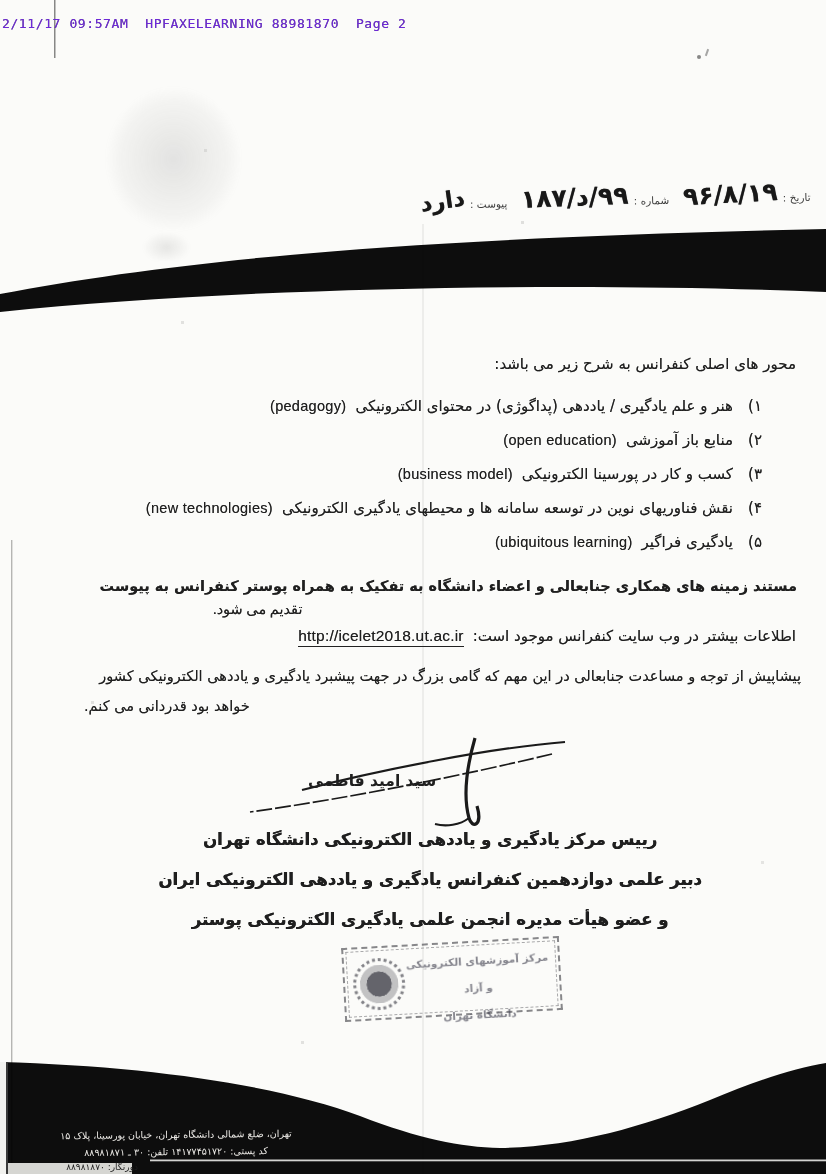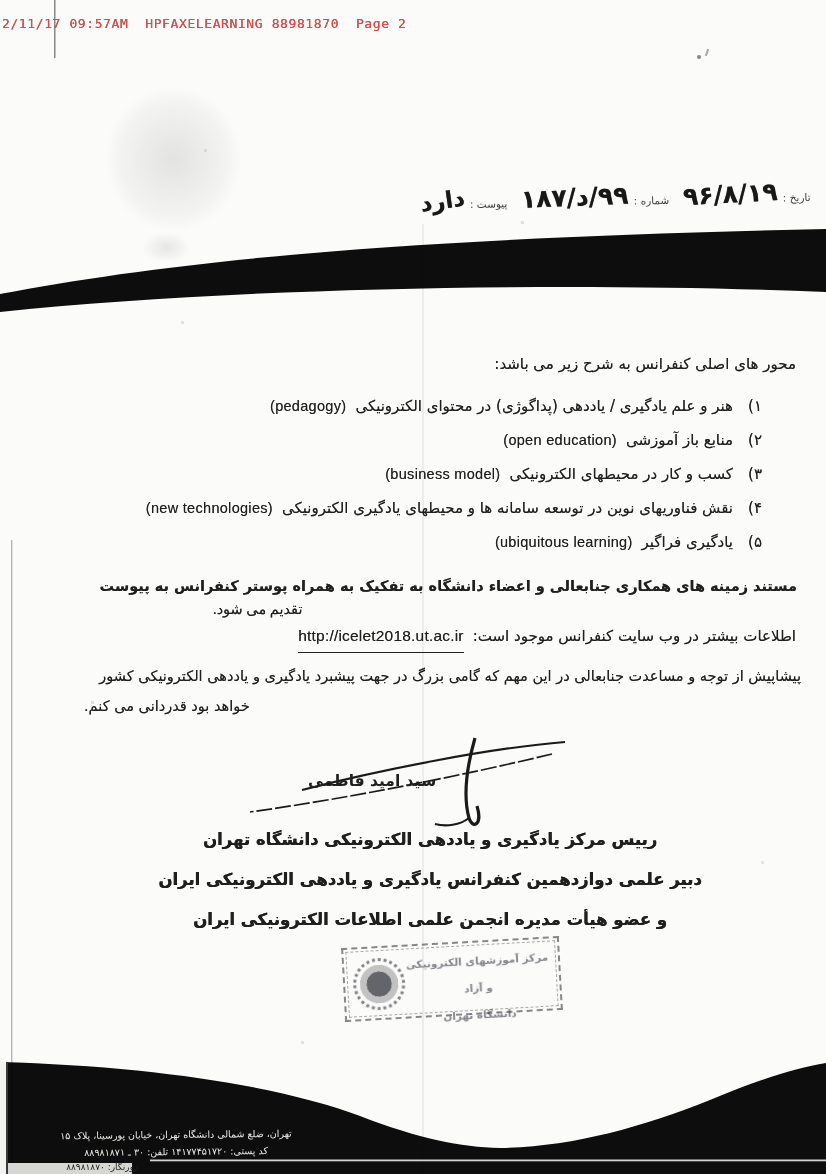--- a/index.html
+++ b/index.html
@@ -4,21 +4,21 @@
 <style>
   html,body{margin:0;padding:0;background:#e9e9e6;}
   #page{position:relative;width:826px;height:1174px;background:#fbfbf9;overflow:hidden;
         font-family:"DejaVu Sans",sans-serif;color:#1f1f1f;margin:0 auto;}
   .abs{position:absolute;}
   .soft{text-shadow:0 0 .6px rgba(25,25,25,.65);}
   .rtl{direction:rtl;}
   .ltr-ovr{direction:ltr;unicode-bidi:bidi-override;}
   
   .fax-header{left:2px;top:16px;font-family:"DejaVu Sans Mono","Liberation Mono",monospace;
-              font-size:13px;letter-spacing:.6px;color:#ef4444;white-space:pre;z-index:3;}
+              font-size:13px;letter-spacing:.6px;color:#6d28d9;white-space:pre;z-index:3;}
   
   .logo{left:86px;top:80px;width:175px;height:180px;z-index:1;filter:blur(1.6px);
     background:
       radial-gradient(92px 98px at 50% 44%, rgba(110,110,110,.17), rgba(140,140,140,.07) 58%, transparent 74%),
       radial-gradient(34px 22px at 46% 93%, rgba(110,110,110,.15), transparent 70%);}
   
   .refrow{top:182px;right:16px;display:flex;direction:rtl;align-items:baseline;gap:14px;
           transform:rotate(-1.2deg);z-index:3;}
   .refgroup{display:flex;direction:rtl;align-items:baseline;gap:5px;}
   .reflabel{font-size:10.5px;color:#3d3d3d;}
@@ -33,21 +33,21 @@
   .items{top:397px;right:64px;display:flex;flex-direction:column;direction:rtl;align-items:flex-start;z-index:3;}
   .item{display:flex;direction:rtl;align-items:baseline;gap:9px;height:34px;font-size:15px;}
   .item .num{min-width:20px;}
   .en{font-family:"Liberation Sans",sans-serif;direction:ltr;unicode-bidi:isolate;
       font-size:14.5px;letter-spacing:.3px;}
   .para{font-size:14.5px;z-index:3;}
   .p1l1{top:578px;right:29px;font-weight:bold;}
   .p1l2{top:601px;left:213px;font-family:Liberation Serif, serif;}
   .inforow{top:627px;right:30px;display:flex;direction:rtl;align-items:baseline;gap:9px;z-index:3;font-size:15px;}
   .url{font-family:"Liberation Sans",sans-serif;direction:ltr;unicode-bidi:isolate;font-size:15.5px;
-       border-bottom:1.4px solid #222;padding-bottom:7px;letter-spacing:.2px;}
+       border-bottom:1.4px solid #222;padding-bottom:1px;letter-spacing:.2px;}
   .p2l1{top:668px;right:25px;}
   .p2l2{top:698px;left:84px;}
   
   .sig-svg{left:230px;top:732px;z-index:3;}
   .sig-name{left:308px;top:772px;font-size:15.5px;font-weight:bold;z-index:4;}
   .titles{left:140px;top:830px;width:580px;text-align:center;z-index:3;}
   .titles div{height:40px;font-size:16.5px;font-weight:bold;text-shadow:.4px 0 0 #1a1a1a;}
   
   .stamp{left:343px;top:942px;width:214px;height:70px;transform:rotate(-3.2deg);
          border:2px dashed rgba(70,70,75,.75);z-index:3;opacity:.85;}
@@ -119,21 +119,21 @@
       <span>هنر و علم یادگیری / یاددهی (پداگوژی) در محتوای الکترونیکی</span>
       <span class="en">(pedagogy)</span>
     </div>
     <div class="item soft">
       <span class="num">۲)</span>
       <span>منابع باز آموزشی</span>
       <span class="en">(open education)</span>
     </div>
     <div class="item soft">
       <span class="num">۳)</span>
-      <span>کسب و کار در محیطهای الکترونیکی</span>
+      <span>کسب و کار در پورسینا الکترونیکی</span>
       <span class="en">(business model)</span>
     </div>
     <div class="item soft">
       <span class="num">۴)</span>
       <span>نقش فناوریهای نوین در توسعه سامانه ها و محیطهای یادگیری الکترونیکی</span>
       <span class="en">(new technologies)</span>
     </div>
     <div class="item soft">
       <span class="num">۵)</span>
       <span>یادگیری فراگیر</span>
@@ -156,21 +156,21 @@
     <path d="M335,10 C260,16 150,38 72,58" fill="none" stroke="#1a1a1a" stroke-width="2.2"></path>
     <path d="M322,22 C230,44 120,66 20,80" fill="none" stroke="#1a1a1a" stroke-width="1.7" stroke-dasharray="16 3"></path>
     <path d="M245,6 C237,34 233,64 239,86 C242,97 253,94 247,74" fill="none" stroke="#1a1a1a" stroke-width="3.2"></path>
     <path d="M239,86 C230,93 216,95 205,92" fill="none" stroke="#1a1a1a" stroke-width="2"></path>
   </svg>
   <div class="abs sig-name rtl">سید امید فاطمی</div>
 
   <div class="abs titles rtl">
     <div>رییس مرکز یادگیری و یاددهی الکترونیکی دانشگاه تهران</div>
     <div>دبیر علمی دوازدهمین کنفرانس یادگیری و یاددهی الکترونیکی ایران</div>
-    <div>و عضو هیأت مدیره انجمن علمی اطلاعات الکترونیکی ایران</div>
+    <div>و عضو هیأت مدیره انجمن علمی یادگیری الکترونیکی پوستر</div>
   </div>
 
   <div class="abs stamp">
     <div class="stamp-inner"></div>
     <div class="stamp-emblem"></div>
     <div class="stamp-text">
       <div>مرکز آموزشهای الکترونیکی و آزاد</div>
       <div>دانشگاه تهران</div>
     </div>
   </div>

